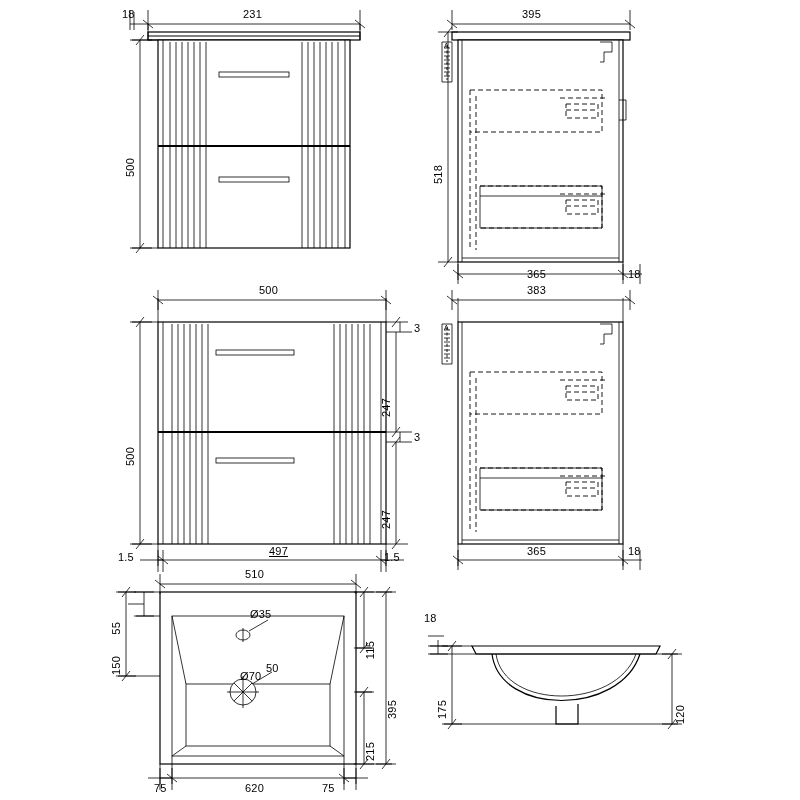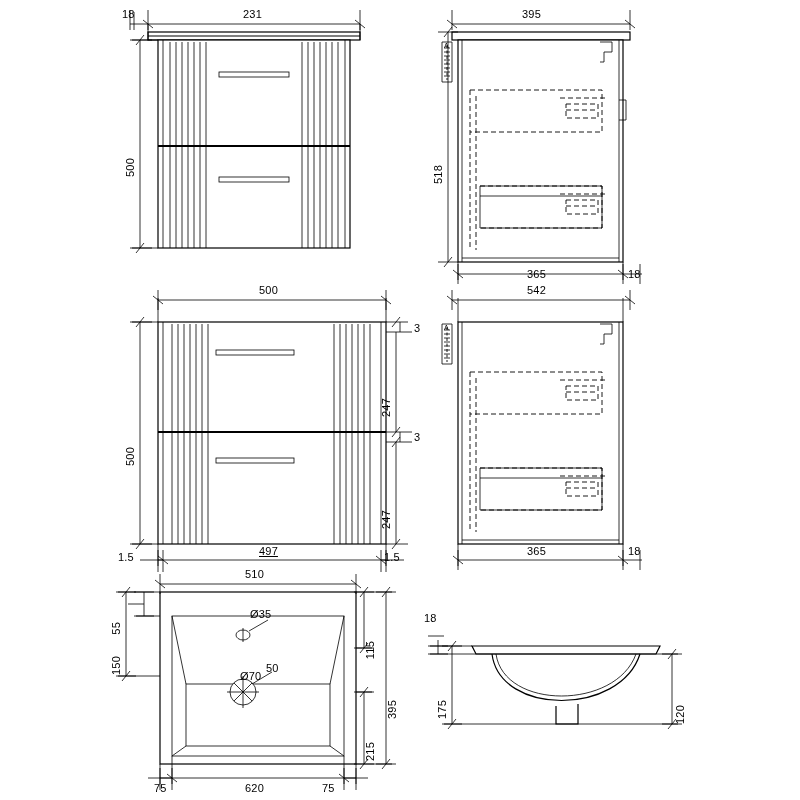--- a/index.html
+++ b/index.html
@@ -308,24 +308,24 @@
   <div class="dim" style="left:527px;top:268px;">365</div>
   <div class="dim" style="left:628px;top:268px;">18</div>
 
   <div class="dim" style="left:259px;top:284px;">500</div>
   <div class="dim v" style="left:136px;top:447px;transform:rotate(-90deg) translate(-100%,-100%);">500</div>
   <div class="dim" style="left:414px;top:322px;">3</div>
   <div class="dim v" style="left:392px;top:398px;transform:rotate(-90deg) translate(-100%,-100%);">247</div>
   <div class="dim" style="left:414px;top:431px;">3</div>
   <div class="dim v" style="left:392px;top:510px;transform:rotate(-90deg) translate(-100%,-100%);">247</div>
   <div class="dim" style="left:118px;top:551px;">1.5</div>
-  <div class="dim" style="left:259px;top:545px;text-decoration:underline;">497</div>
+  <div class="dim" style="left:269px;top:545px;text-decoration:underline;">497</div>
   <div class="dim" style="left:384px;top:551px;">1.5</div>
 
-  <div class="dim" style="left:527px;top:284px;">542</div>
+  <div class="dim" style="left:527px;top:284px;">383</div>
   <div class="dim" style="left:527px;top:545px;">365</div>
   <div class="dim" style="left:628px;top:545px;">18</div>
 
   <div class="dim" style="left:245px;top:568px;">510</div>
   <div class="dim v" style="left:122px;top:622px;transform:rotate(-90deg) translate(-100%,-100%);">55</div>
   <div class="dim v" style="left:122px;top:656px;transform:rotate(-90deg) translate(-100%,-100%);">150</div>
   <div class="dim v" style="left:376px;top:641px;transform:rotate(-90deg) translate(-100%,-100%);">115</div>
   <div class="dim v" style="left:376px;top:742px;transform:rotate(-90deg) translate(-100%,-100%);">215</div>
   <div class="dim v" style="left:398px;top:700px;transform:rotate(-90deg) translate(-100%,-100%);">395</div>
   <div class="dim" style="left:154px;top:782px;">75</div>

